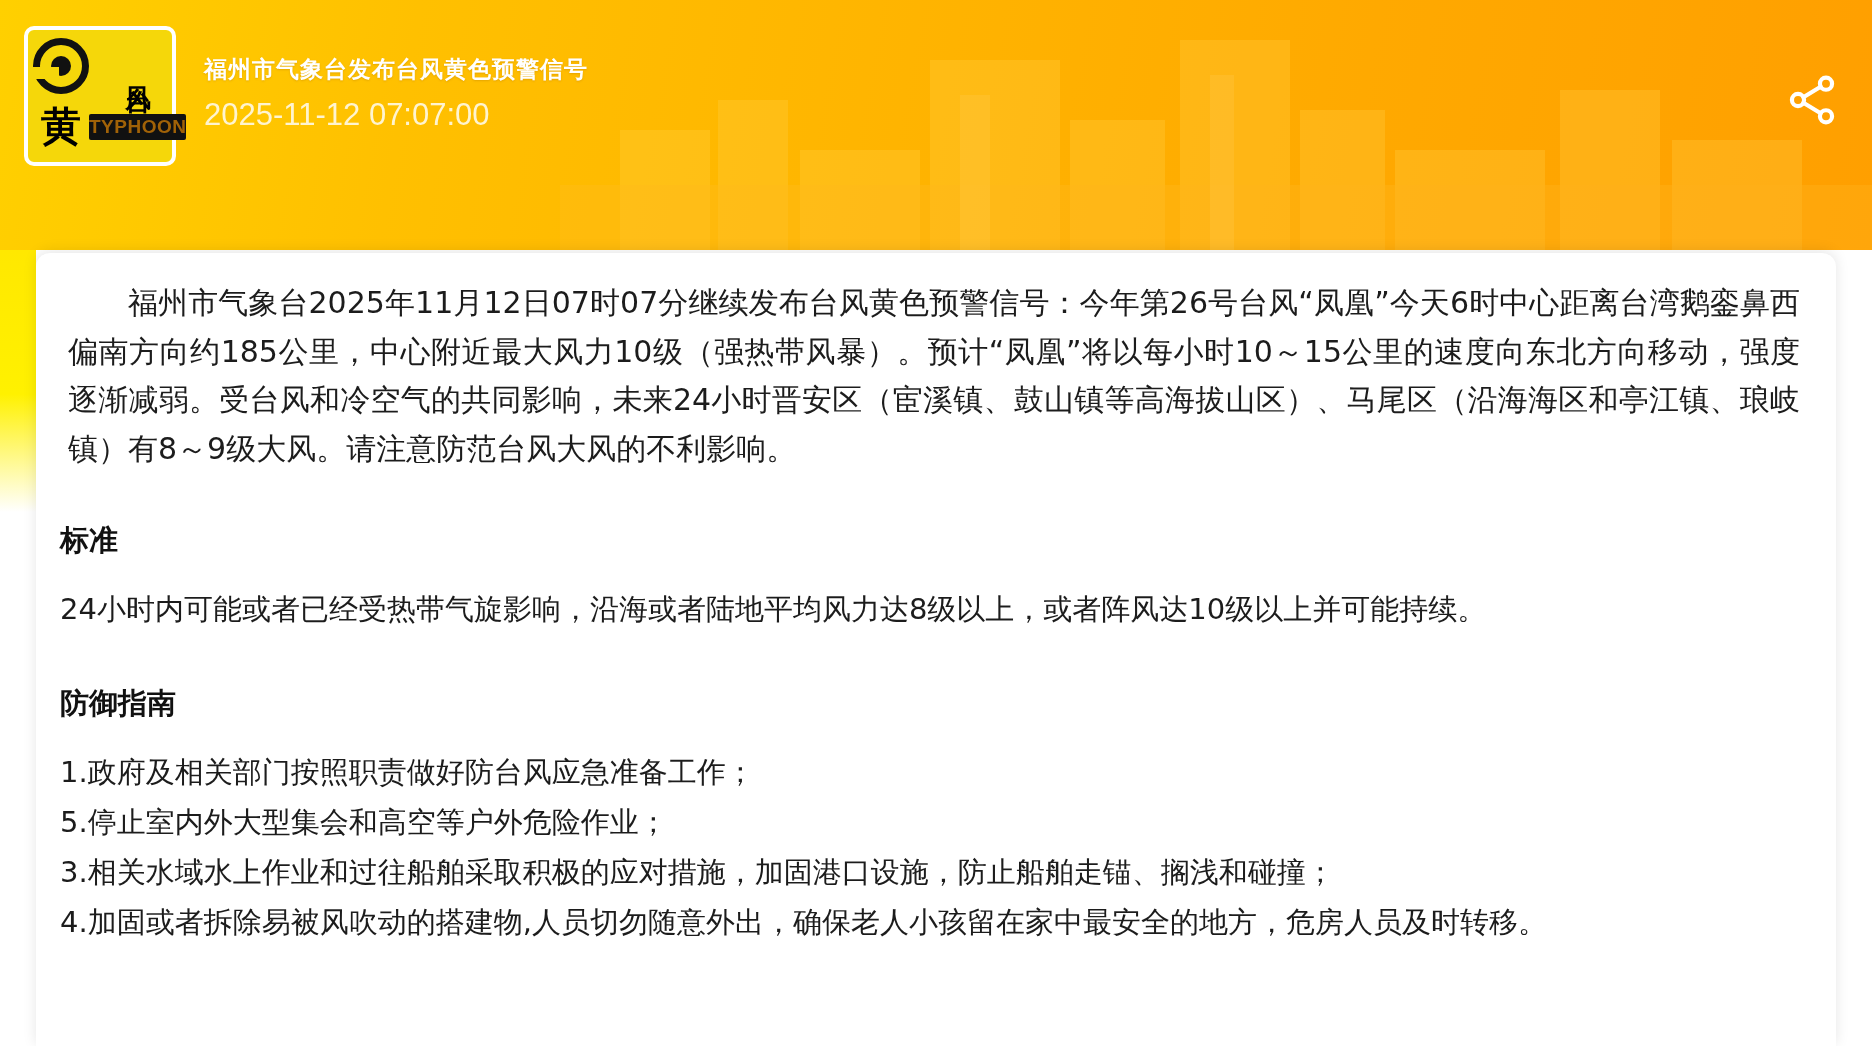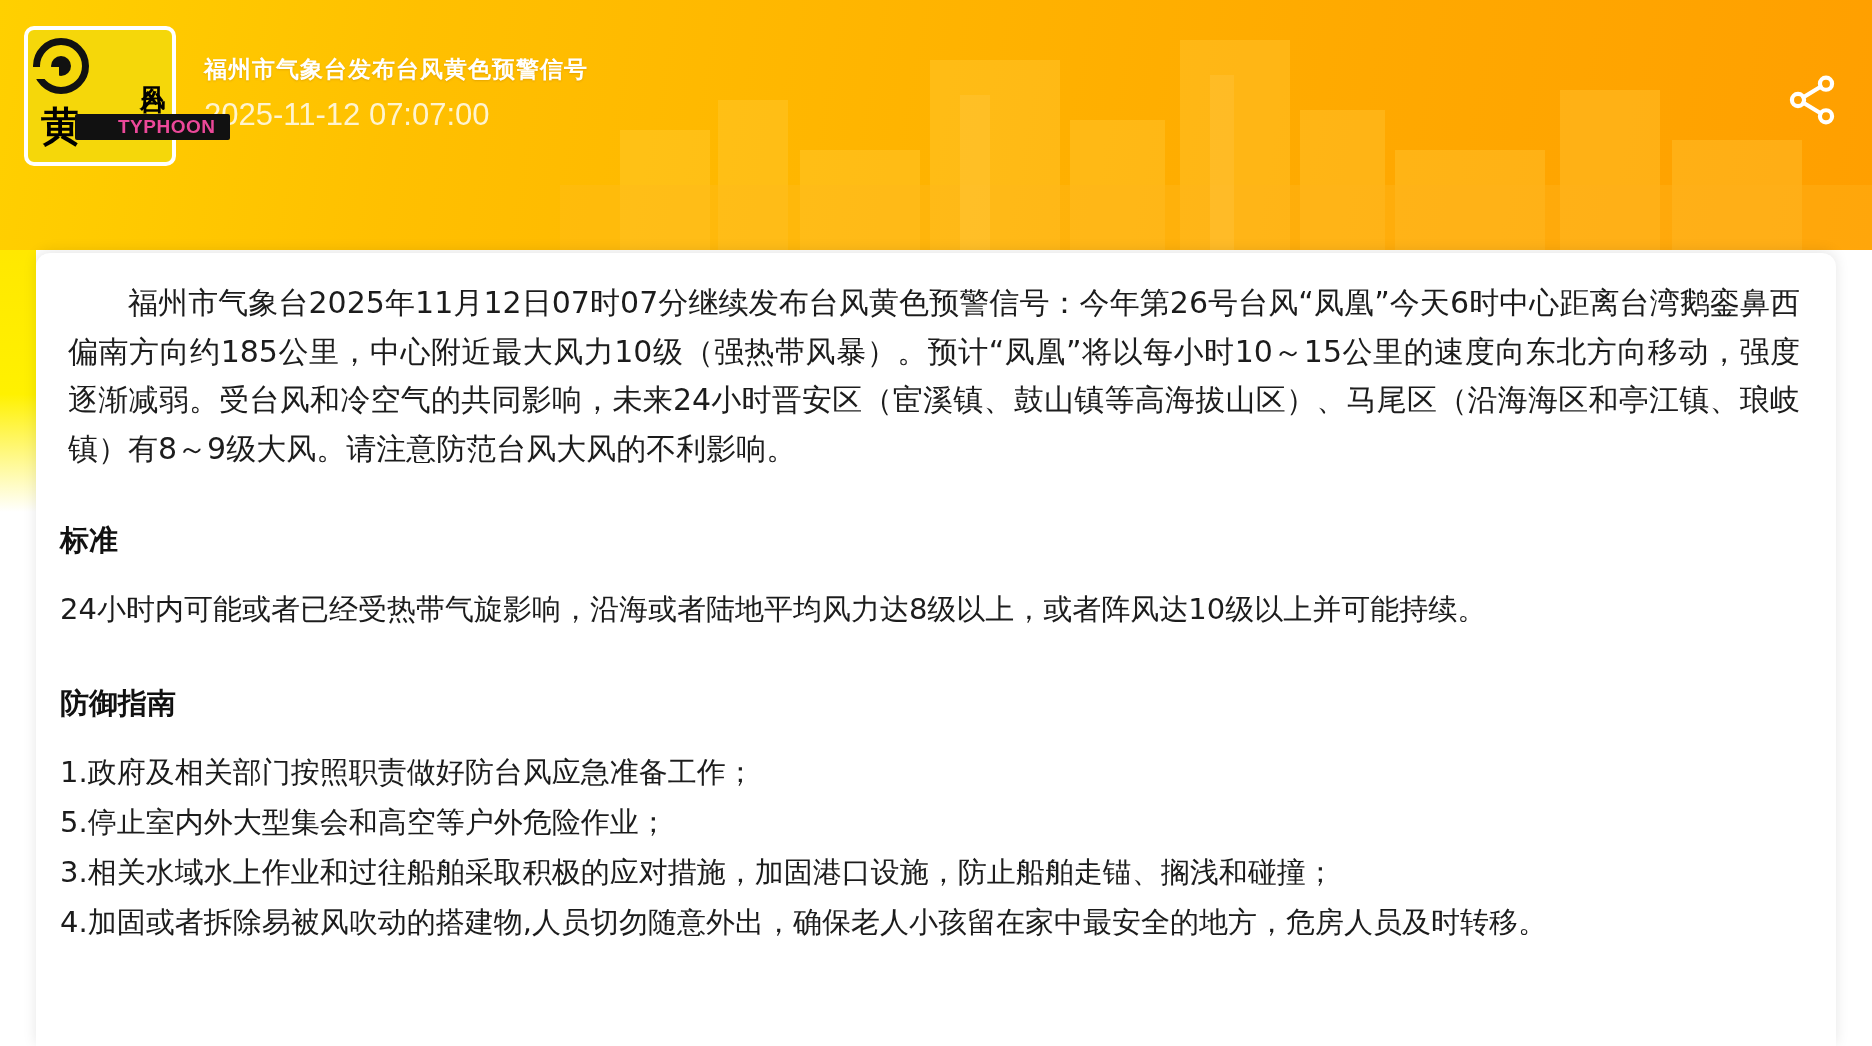--- a/index.html
+++ b/index.html
@@ -111,29 +111,28 @@
     font-family: "DejaVu Sans", sans-serif;
   }
   .badge-huang {
     font-size: 40px;
     font-family: "DejaVu Sans", sans-serif;
   }
   .badge-latin {
     font-size: 19px;
     letter-spacing: 0.5px;
     background: #111;
-    color: #ec4899;
+    color: #a16207;
     width: 100%;
     height: 26px;
     display: flex;
     align-items: center;
     justify-content: center;
     border-radius: 2px;
     font-family: "Liberation Sans", sans-serif;
-    padding-left: 29px;
   }
   .badge-cell.bl { align-items: center; }
   .badge-cell.br { flex-direction: column; justify-content: center; }
 
   .head-text {
     margin-left: 28px;
     padding-top: 28px;
   }
   .head-title {
     font-size: 23px;

